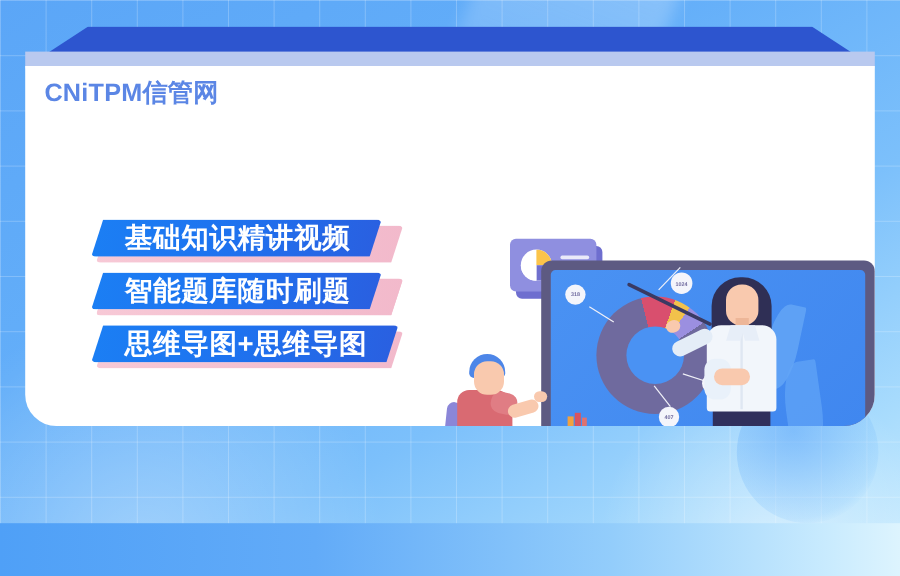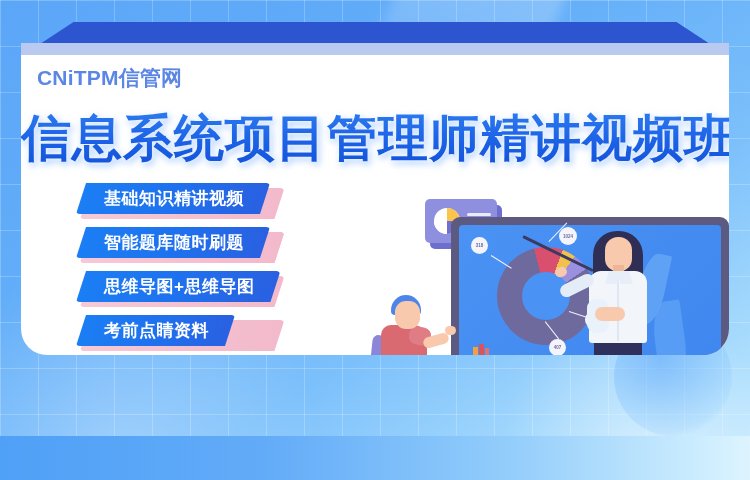--- a/index.html
+++ b/index.html
@@ -85,21 +85,21 @@
     white-space:nowrap;
   }
 
   
   .features{position:absolute;left:55px;top:128px;}
   .pill{
     position:relative;height:31px;margin-bottom:14px;
     display:inline-flex;align-items:center;
     padding:0 26px 0 28px;
     background:linear-gradient(100deg,#1b7ff4 0%,#1e72ef 48%,#2a5fe0 100%);
-    color:#fff;font-size:17px;font-weight:bold;letter-spacing:.5px;
+    color:#fff;font-size:23px;font-weight:bold;letter-spacing:.5px;
     clip-path:polygon(10px 0,100% 0,calc(100% - 10px) 100%,0 100%);
     border-radius:4px;
     box-shadow:0 0 0 3px #fff;
   }
   .pill-wrap{position:relative;display:block;margin-bottom:13px;}
   .pill-shadow{
     position:absolute;left:4px;top:5px;width:100%;height:31px;
     background:linear-gradient(100deg,#f7c9d6,#f2b9cb);
     clip-path:polygon(10px 0,100% 0,calc(100% - 10px) 100%,0 100%);
     border-radius:4px;
@@ -226,21 +226,20 @@
 
   <div class="card-top"></div>
   <div class="card-band"></div>
 
   <div class="card">
 
     <div class="logo">
       <div class="logo-main">CNiTPM信管网</div>
     </div>
 
-    <div class="headline">信息系统项目管理师精讲视频班</div>
 
     <div class="features">
 
       <span class="pill-wrap">
         <span class="pill-shadow"></span>
         <span class="pill">基础知识精讲视频</span>
       </span>
 
       <span class="pill-wrap">
         <span class="pill-shadow"></span>
@@ -249,24 +248,20 @@
       <span class="pill-wrap">
         <span class="pill-shadow"></span>
         <span class="pill">智能题库随时刷题</span>
       </span>
 
       <span class="pill-wrap">
         <span class="pill-shadow"></span>
         <span class="pill">思维导图+思维导图</span>
       </span>
 
-      <span class="pill-wrap">
-        <span class="pill-shadow"></span>
-        <span class="pill">考前点睛资料</span>
-      </span>
 
     </div>
 
     <div class="illus">
 
       <div class="il fcard-sh"></div>
       <div class="il fcard"></div>
       <div class="il fpie">
         <i class="q1"></i>
           <i class="q4"></i>

